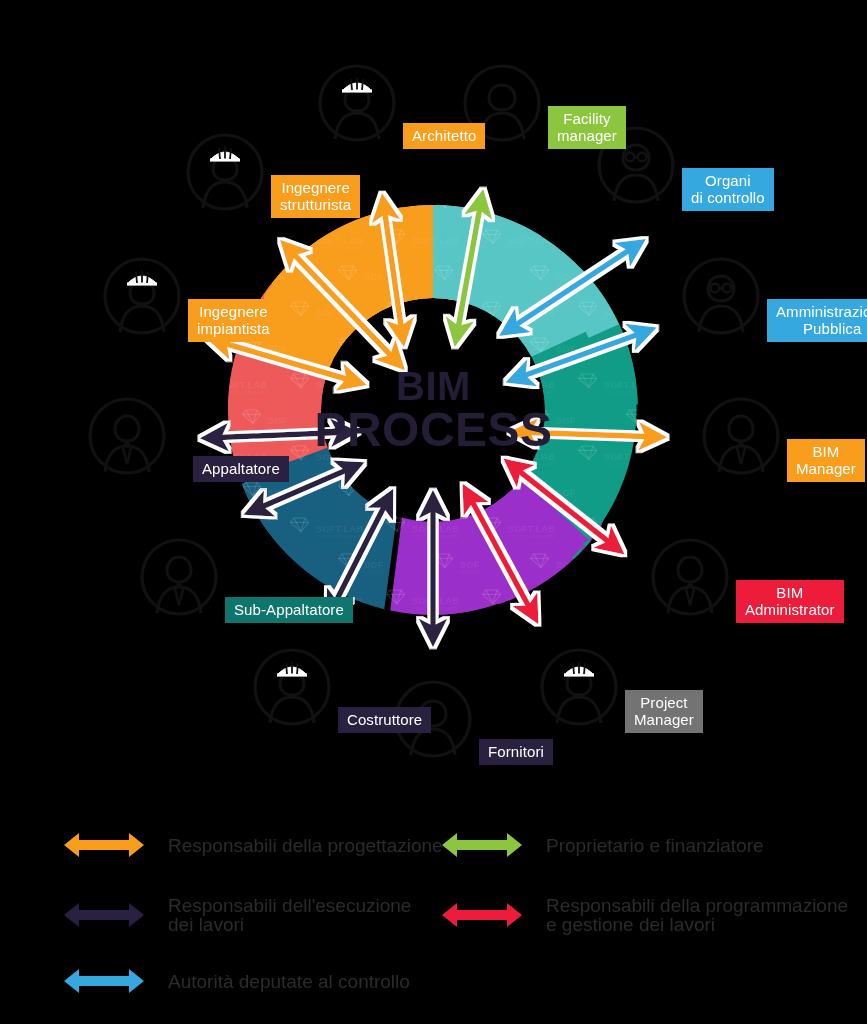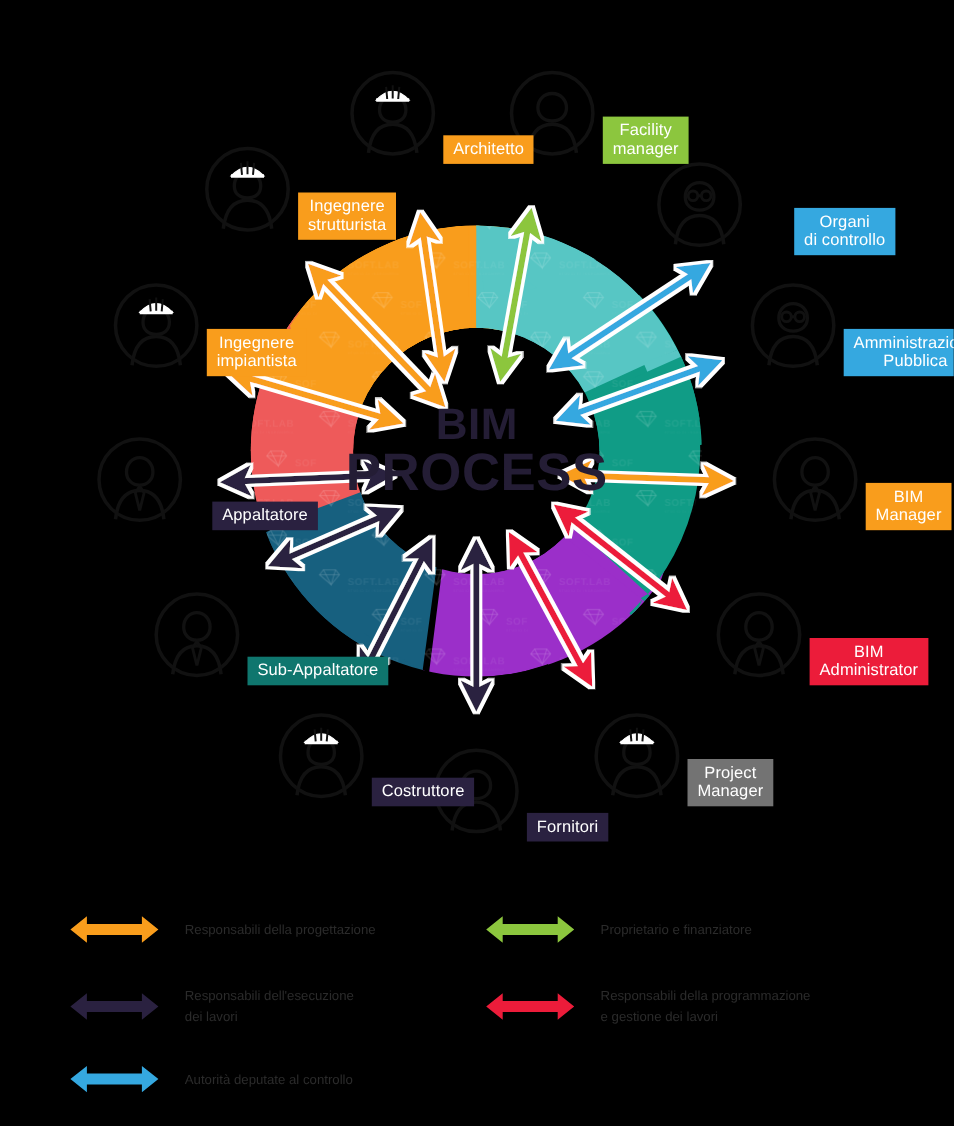--- a/index.html
+++ b/index.html
@@ -31,21 +31,21 @@
     letter-spacing:.5px;z-index:4;pointer-events:none;
   }
   .center-text .l1{display:block;font-size:40px;line-height:42px;}
   .center-text .l2{display:block;font-size:48px;line-height:46px;}
 
   
   #legend{position:absolute;left:0;top:806px;width:867px;height:218px;}
   .leg-item{position:absolute;display:flex;align-items:center;}
   .leg-arrow{width:84px;height:34px;flex:0 0 84px;}
   .leg-text{
-    color:#2b2b2b;font-size:12px;line-height:19px;
+    color:#2b2b2b;font-size:19px;line-height:19px;
     margin-left:22px;white-space:pre-line;
     font-family:"Liberation Sans","DejaVu Sans",sans-serif;
   }
 
   svg.layer{position:absolute;left:0;top:0;width:867px;height:1024px;overflow:visible;}
   .wmtxt{fill:#ffffff;opacity:.22;font-size:9px;font-weight:bold;letter-spacing:.4px;
          font-family:"Liberation Sans","DejaVu Sans",sans-serif;}
   .wmsub{fill:#ffffff;opacity:.16;font-size:3.2px;letter-spacing:.5px;
          font-family:"Liberation Sans","DejaVu Sans",sans-serif;}
 </style>
@@ -238,21 +238,21 @@
         <div class="avatar">
           <svg viewBox="0 0 92 92">
             <circle cx="46" cy="46" r="37" fill="none" stroke="#111" stroke-width="3.2"></circle>
             <path d="M24 82 c2-18 10-26 22-26 s20 8 22 26" fill="none" stroke="#111" stroke-width="3.2"></path>
             <path d="M46 28c-8 0-13 6-13 13 0 7 5 12 13 12s13-5 13-12c0-7-5-13-13-13z" fill="none" stroke="#111" stroke-width="3"></path>
           </svg>
         </div>
         <div class="alabel" style="background:#8cc63e;">Facility
 manager</div>
       </div>
-      <div class="actor" style="left: 590px; top: 140px; gap: 40px;">
+      <div class="actor" style="left: 590px; top: 119px;">
         <div class="avatar">
           <svg viewBox="0 0 92 92">
             <circle cx="46" cy="46" r="37" fill="none" stroke="#111" stroke-width="3.2"></circle>
             <path d="M24 82 c2-18 10-26 22-26 s20 8 22 26" fill="none" stroke="#111" stroke-width="3.2"></path>
             <path d="M46 26c-8 0-13 6-13 13 0 7 5 12 13 12s13-5 13-12c0-7-5-13-13-13z" fill="none" stroke="#111" stroke-width="3"></path>
             <circle cx="40" cy="38" r="4.4" fill="none" stroke="#111" stroke-width="2.6"></circle>
             <circle cx="52" cy="38" r="4.4" fill="none" stroke="#111" stroke-width="2.6"></circle>
             <path d="M44.4 38h3.2" stroke="#111" stroke-width="2.6"></path>
           </svg>
         </div>

